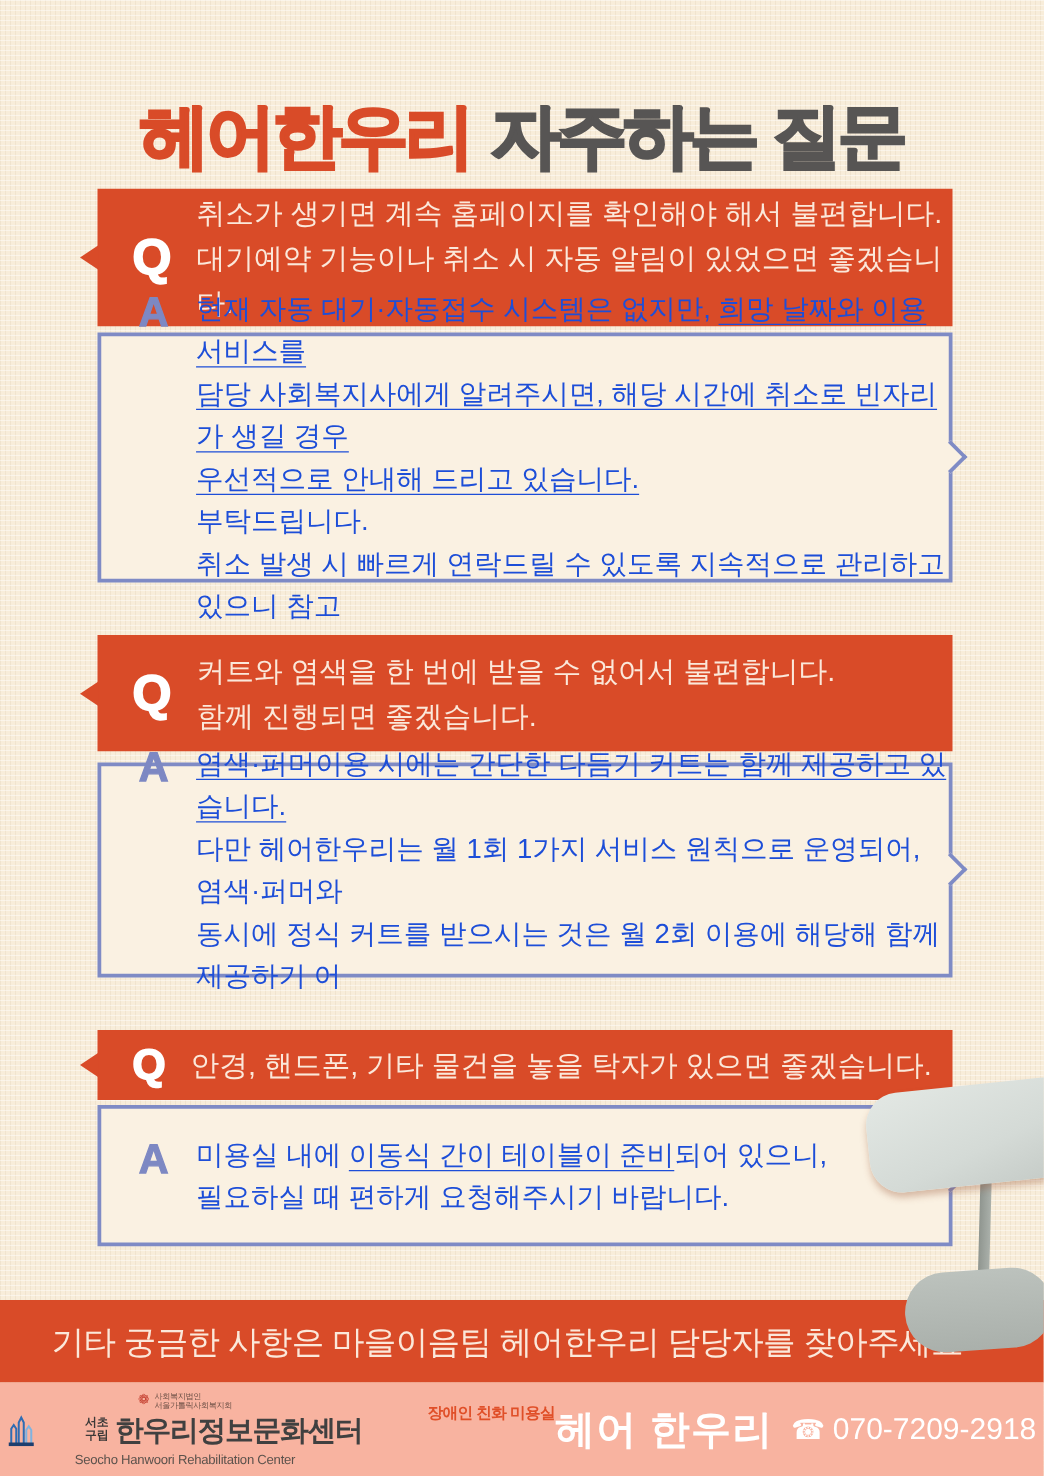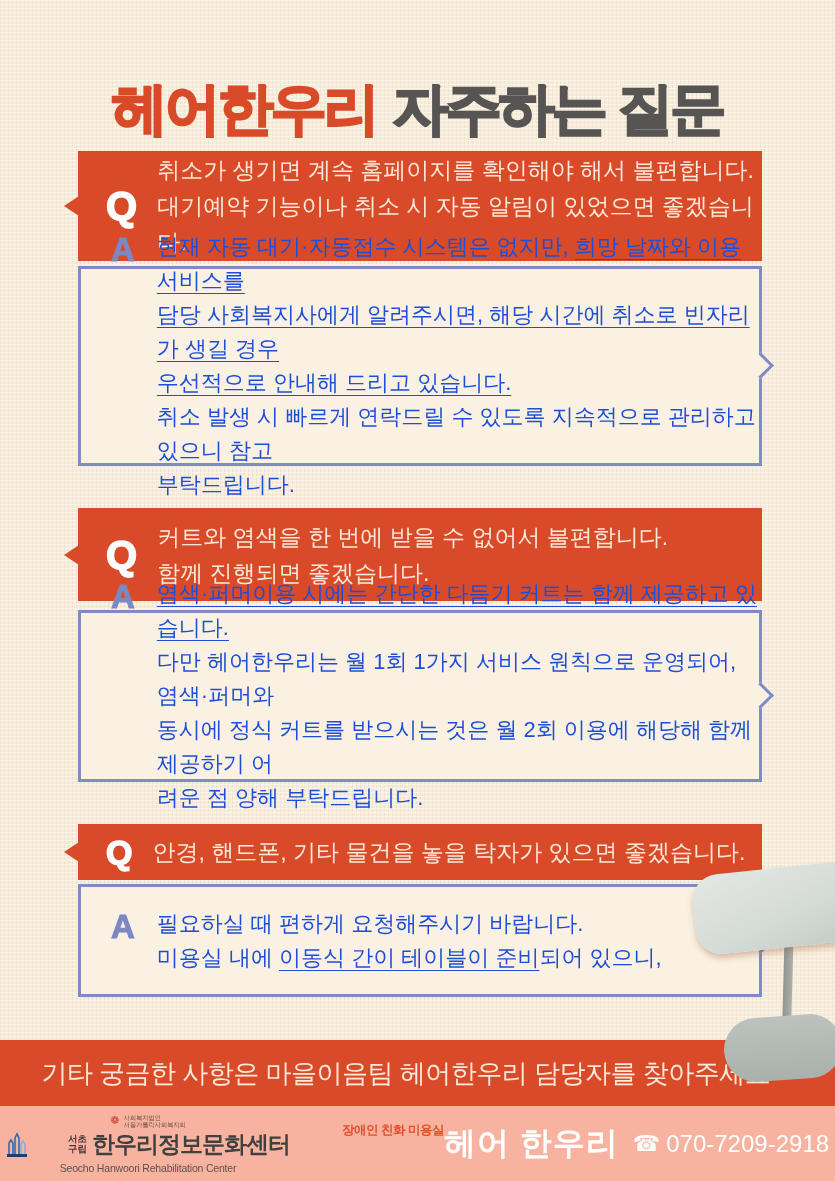--- a/index.html
+++ b/index.html
@@ -112,22 +112,22 @@
 </div>
 
 <div class="abox" style="top:266px;height:200px;">
   <span class="anotch"></span>
   <div class="ainner">
     <span class="aletter">A</span>
     <div>
       <div class="aline"><span>현재 자동 대기·자동접수 시스템은 없지만, </span><span class="u">희망 날짜와 이용 서비스를</span></div>
       <div class="aline"><span class="u">담당 사회복지사에게 알려주시면, 해당 시간에 취소로 빈자리가 생길 경우</span></div>
       <div class="aline"><span class="u">우선적으로 안내해 드리고 있습니다.</span></div>
+      <div class="aline"><span>부탁드립니다.</span></div>
       <div class="aline"><span>취소 발생 시 빠르게 연락드릴 수 있도록 지속적으로 관리하고 있으니 참고</span></div>
-      <div class="aline"><span>부탁드립니다.</span></div>
     </div>
   </div>
 </div>
 
 <div class="qbox" style="top:508px;height:93px;">
   <span class="qtail"></span>
   <span class="qletter">Q</span>
   <div>
     <div class="qline">커트와 염색을 한 번에 받을 수 없어서 불편합니다.</div>
     <div class="qline">함께 진행되면 좋겠습니다.</div>
@@ -135,40 +135,39 @@
 </div>
 
 <div class="abox" style="top:610px;height:172px;">
   <span class="anotch"></span>
   <div class="ainner">
     <span class="aletter">A</span>
     <div>
       <div class="aline"><span class="u">염색·퍼머이용 시에는 간단한 다듬기 커트는 함께 제공하고 있습니다.</span></div>
       <div class="aline"><span>다만 헤어한우리는 월 1회 1가지 서비스 원칙으로 운영되어, 염색·퍼머와</span></div>
       <div class="aline"><span>동시에 정식 커트를 받으시는 것은 월 2회 이용에 해당해 함께 제공하기 어</span></div>
-      <div class="aline"><span>려운 점 양해 부탁드립니다.</span></div>
     </div>
   </div>
 </div>
 
 <div class="qbox" style="top:824px;height:56px;">
   <span class="qtail"></span>
   <span class="qletter" style="font-size:34px;">Q</span>
   <div>
     <div class="qline">안경, 핸드폰, 기타 물건을 놓을 탁자가 있으면 좋겠습니다.</div>
   </div>
 </div>
 
 <div class="abox" style="top:884px;height:113px;">
   <span class="anotch"></span>
   <div class="ainner">
     <span class="aletter">A</span>
     <div>
+      <div class="aline"><span>미용실 내에 </span><span class="u">이동식 간이 테이블이 준비</span><span>되어 있으니,</span></div>
       <div class="aline"><span>필요하실 때 편하게 요청해주시기 바랍니다.</span></div>
-      <div class="aline"><span>미용실 내에 </span><span class="u">이동식 간이 테이블이 준비</span><span>되어 있으니,</span></div>
     </div>
   </div>
 </div>
 
 <div class="side-table">
   <div class="st-pole"></div>
   <div class="st-base"></div>
   <div class="st-top"></div>
 </div>
 

